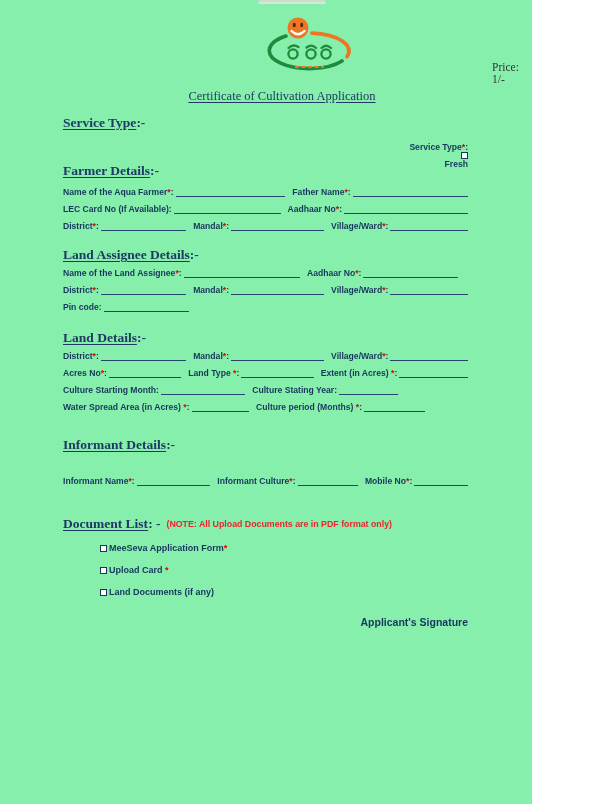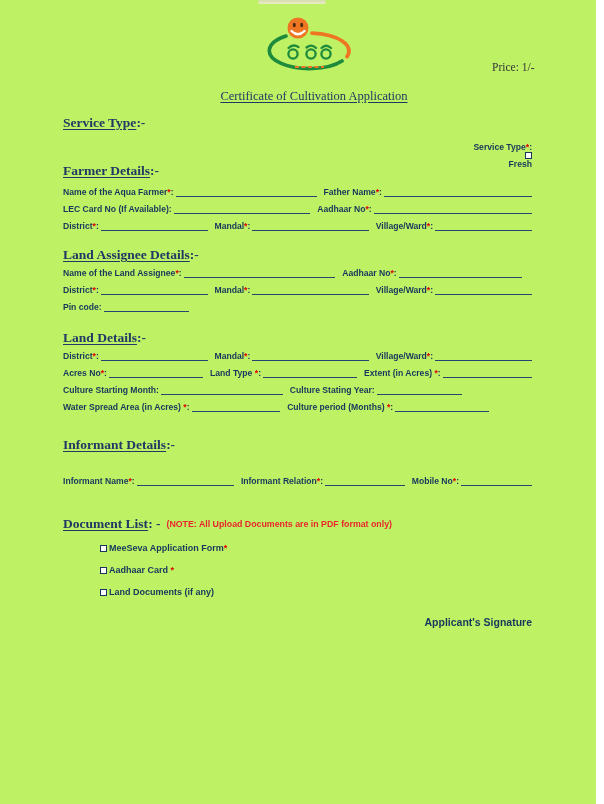--- a/index.html
+++ b/index.html
@@ -1,16 +1,16 @@
 <!DOCTYPE html>
 <html><head>
 <meta charset="utf-8">
 <style>
   html,body{margin:0;padding:0;background:#fff;}
-  .page{width:596px;height:804px;position:relative;background:#bef264;
+  .page{width:532px;height:804px;position:relative;background:#86efac;
         font-family:"Liberation Sans",sans-serif;overflow:hidden;}
   .artifact{position:absolute;left:258px;top:0;width:68px;height:4px;
         background:linear-gradient(#e7cfcf,#f8efef);opacity:.7;border-radius:2px;}
   .logo{position:absolute;left:266px;top:14px;}
   .price{position:absolute;left:492px;top:61px;font-family:"Liberation Serif",serif;
         font-size:11.5px;color:#35353a;}
   .title{position:absolute;top:89px;left:16px;width:100%;text-align:center;
         font-family:"Liberation Serif",serif;font-weight:normal;font-size:12.5px;
         color:#1f3864;}
   .title .u{text-decoration:underline;text-underline-offset:2px;}
@@ -155,36 +155,36 @@
       <span class="fld"><span>Culture period (Months) </span><span class="star">*</span><span>:</span></span>
       <span class="line" style="flex:1.06;"></span>
     </div>
 
     <div class="sec-h" style="margin-top:26px;">
       <span class="u">Informant Details</span><span>:-</span>
     </div>
     <div class="row" style="margin-top:23px;">
       <span class="fld"><span>Informant Name</span><span class="star">*</span><span>:</span></span>
       <span class="line" style="flex:1;"></span>
-      <span class="fld"><span>Informant Relation</span><span class="star">*</span><span>:</span></span>
+      <span class="fld"><span>Informant Culture</span><span class="star">*</span><span>:</span></span>
       <span class="line" style="flex:0.82;"></span>
       <span class="fld"><span>Mobile No</span><span class="star">*</span><span>:</span></span>
       <span class="line" style="flex:0.73;"></span>
     </div>
 
     <div class="sec-h" style="margin-top:31px;">
       <span class="u">Document List</span><span>: -</span><span class="note">(NOTE: All Upload Documents are in PDF format only)</span>
     </div>
     <div class="doc-item" style="margin-top:12px;">
       <span class="cbx"></span>
       <span class="fld"><span>MeeSeva Application Form</span><span class="star">*</span></span>
     </div>
     <div class="doc-item">
       <span class="cbx"></span>
-      <span class="fld"><span>Aadhaar Card </span><span class="star">*</span></span>
+      <span class="fld"><span>Upload Card </span><span class="star">*</span></span>
     </div>
     <div class="doc-item">
       <span class="cbx"></span>
       <span class="fld"><span>Land Documents (if any)</span><span class="star"></span></span>
     </div>
 
     <div class="signature" style="margin-top:19px;">Applicant's Signature</div>
 
   </div>
 </div>

